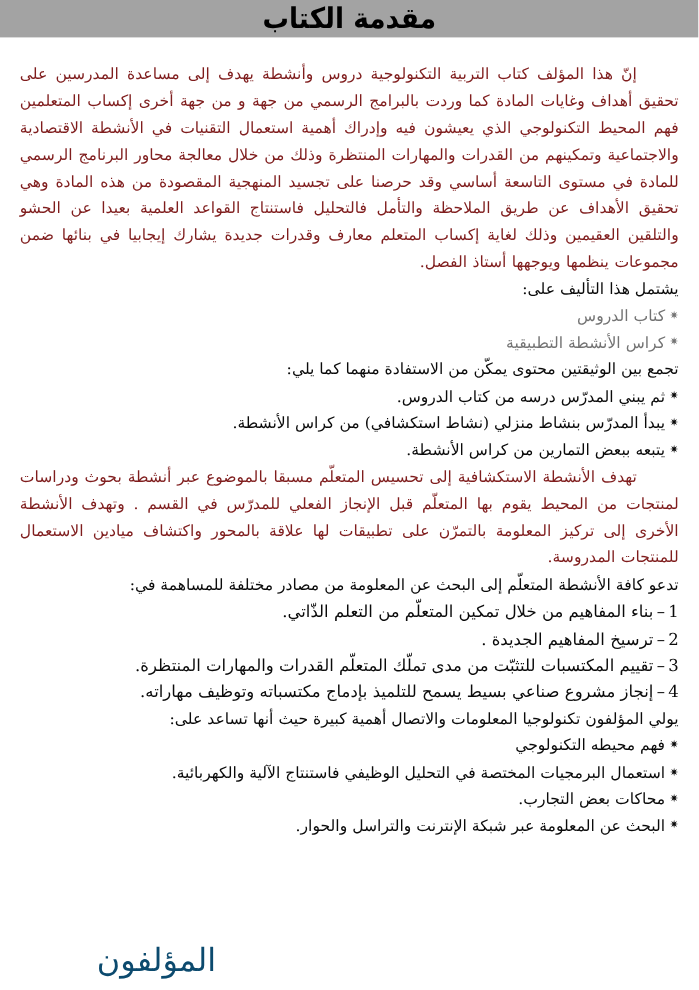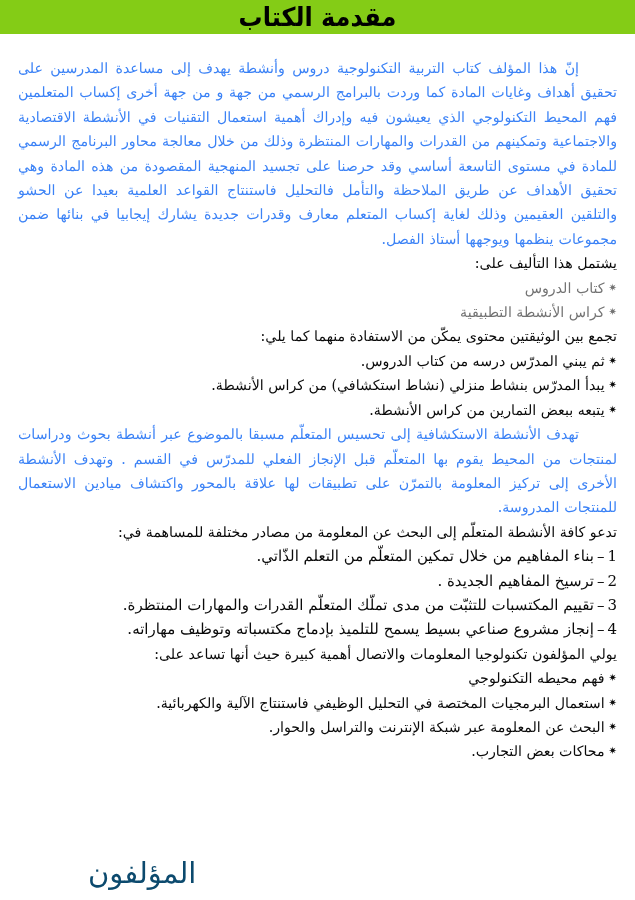--- a/index.html
+++ b/index.html
@@ -24,21 +24,21 @@
     box-sizing: border-box;
   }
 
   
   .header-band {
     position: absolute;
     top: 0;
     left: 0;
     width: 635px;
     height: 34px;
-    background: #84cc16;
+    background: #a3a3a3;
     display: flex;
     align-items: center;
     justify-content: center;
   }
 
   .doc-title {
     font-family: "DejaVu Sans", sans-serif;
     font-weight: bold;
     font-size: 24px;
     letter-spacing: 0.5px;
@@ -60,21 +60,21 @@
     box-sizing: border-box;
     direction: rtl;
     text-align: justify;
     text-align-last: right;
   }
 
   .para {
     font-family: "DejaVu Serif", serif;
     font-size: 14.2px;
     line-height: 24.4px;
-    color: #3b82f6;
+    color: #7f1d1d;
     margin: 0;
     direction: rtl;
     text-align: justify;
     text-align-last: right;
     word-spacing: 0.5px;
   }
 
   .para.indent {
     text-indent: 38px;
   }
@@ -212,25 +212,25 @@
     <p class="line-right">يولي المؤلفون تكنولوجيا المعلومات والاتصال أهمية كبيرة حيث أنها تساعد على:</p>
 
     <div class="right-block">
       <p class="bullet-line">
         <span class="bullet-mark">✷</span><span>فهم محيطه التكنولوجي</span>
       </p>
       <p class="bullet-line">
         <span class="bullet-mark">✷</span><span>استعمال البرمجيات المختصة في التحليل الوظيفي فاستنتاج الآلية والكهربائية.</span>
       </p>
       <p class="bullet-line">
+        <span class="bullet-mark">✷</span><span>محاكات بعض التجارب.</span>
+      </p>
+      <p class="bullet-line">
         <span class="bullet-mark">✷</span><span>البحث عن المعلومة عبر شبكة الإنترنت والتراسل والحوار.</span>
       </p>
-      <p class="bullet-line">
-        <span class="bullet-mark">✷</span><span>محاكات بعض التجارب.</span>
-      </p>
     </div>
 
 
   </div>
 
   <div class="signature">المؤلفون</div>
 
 </div>
 
 </body></html>

